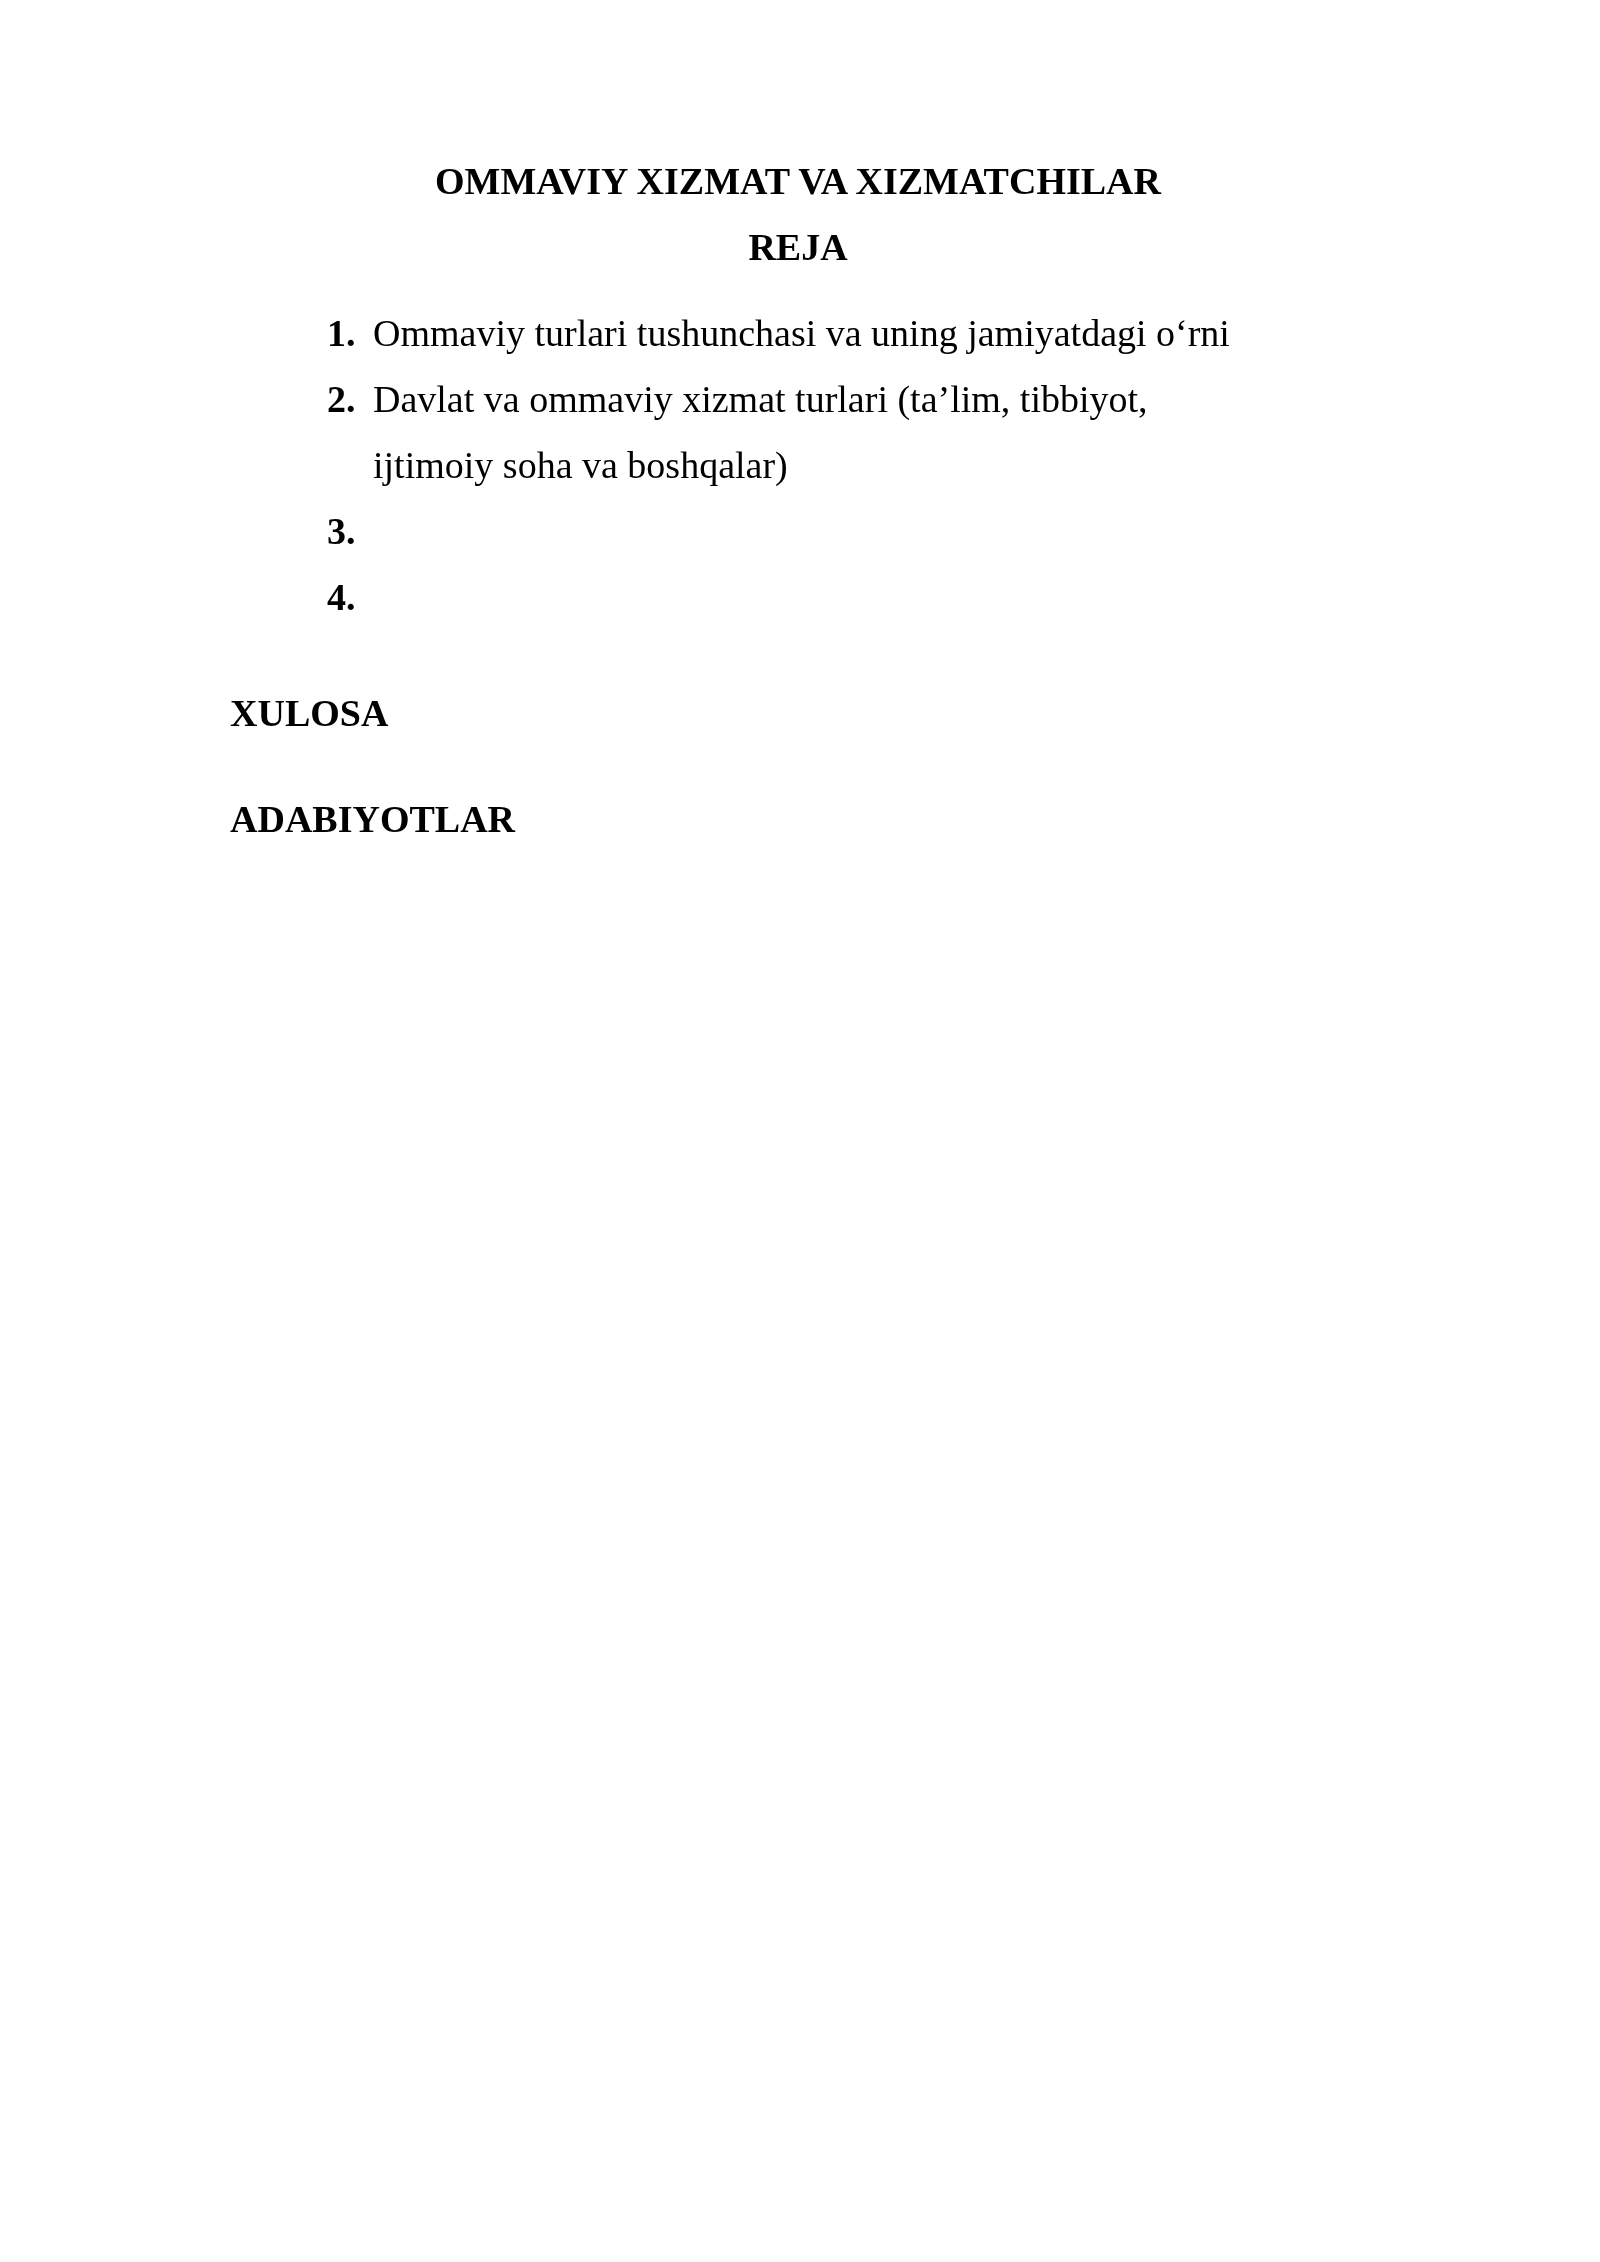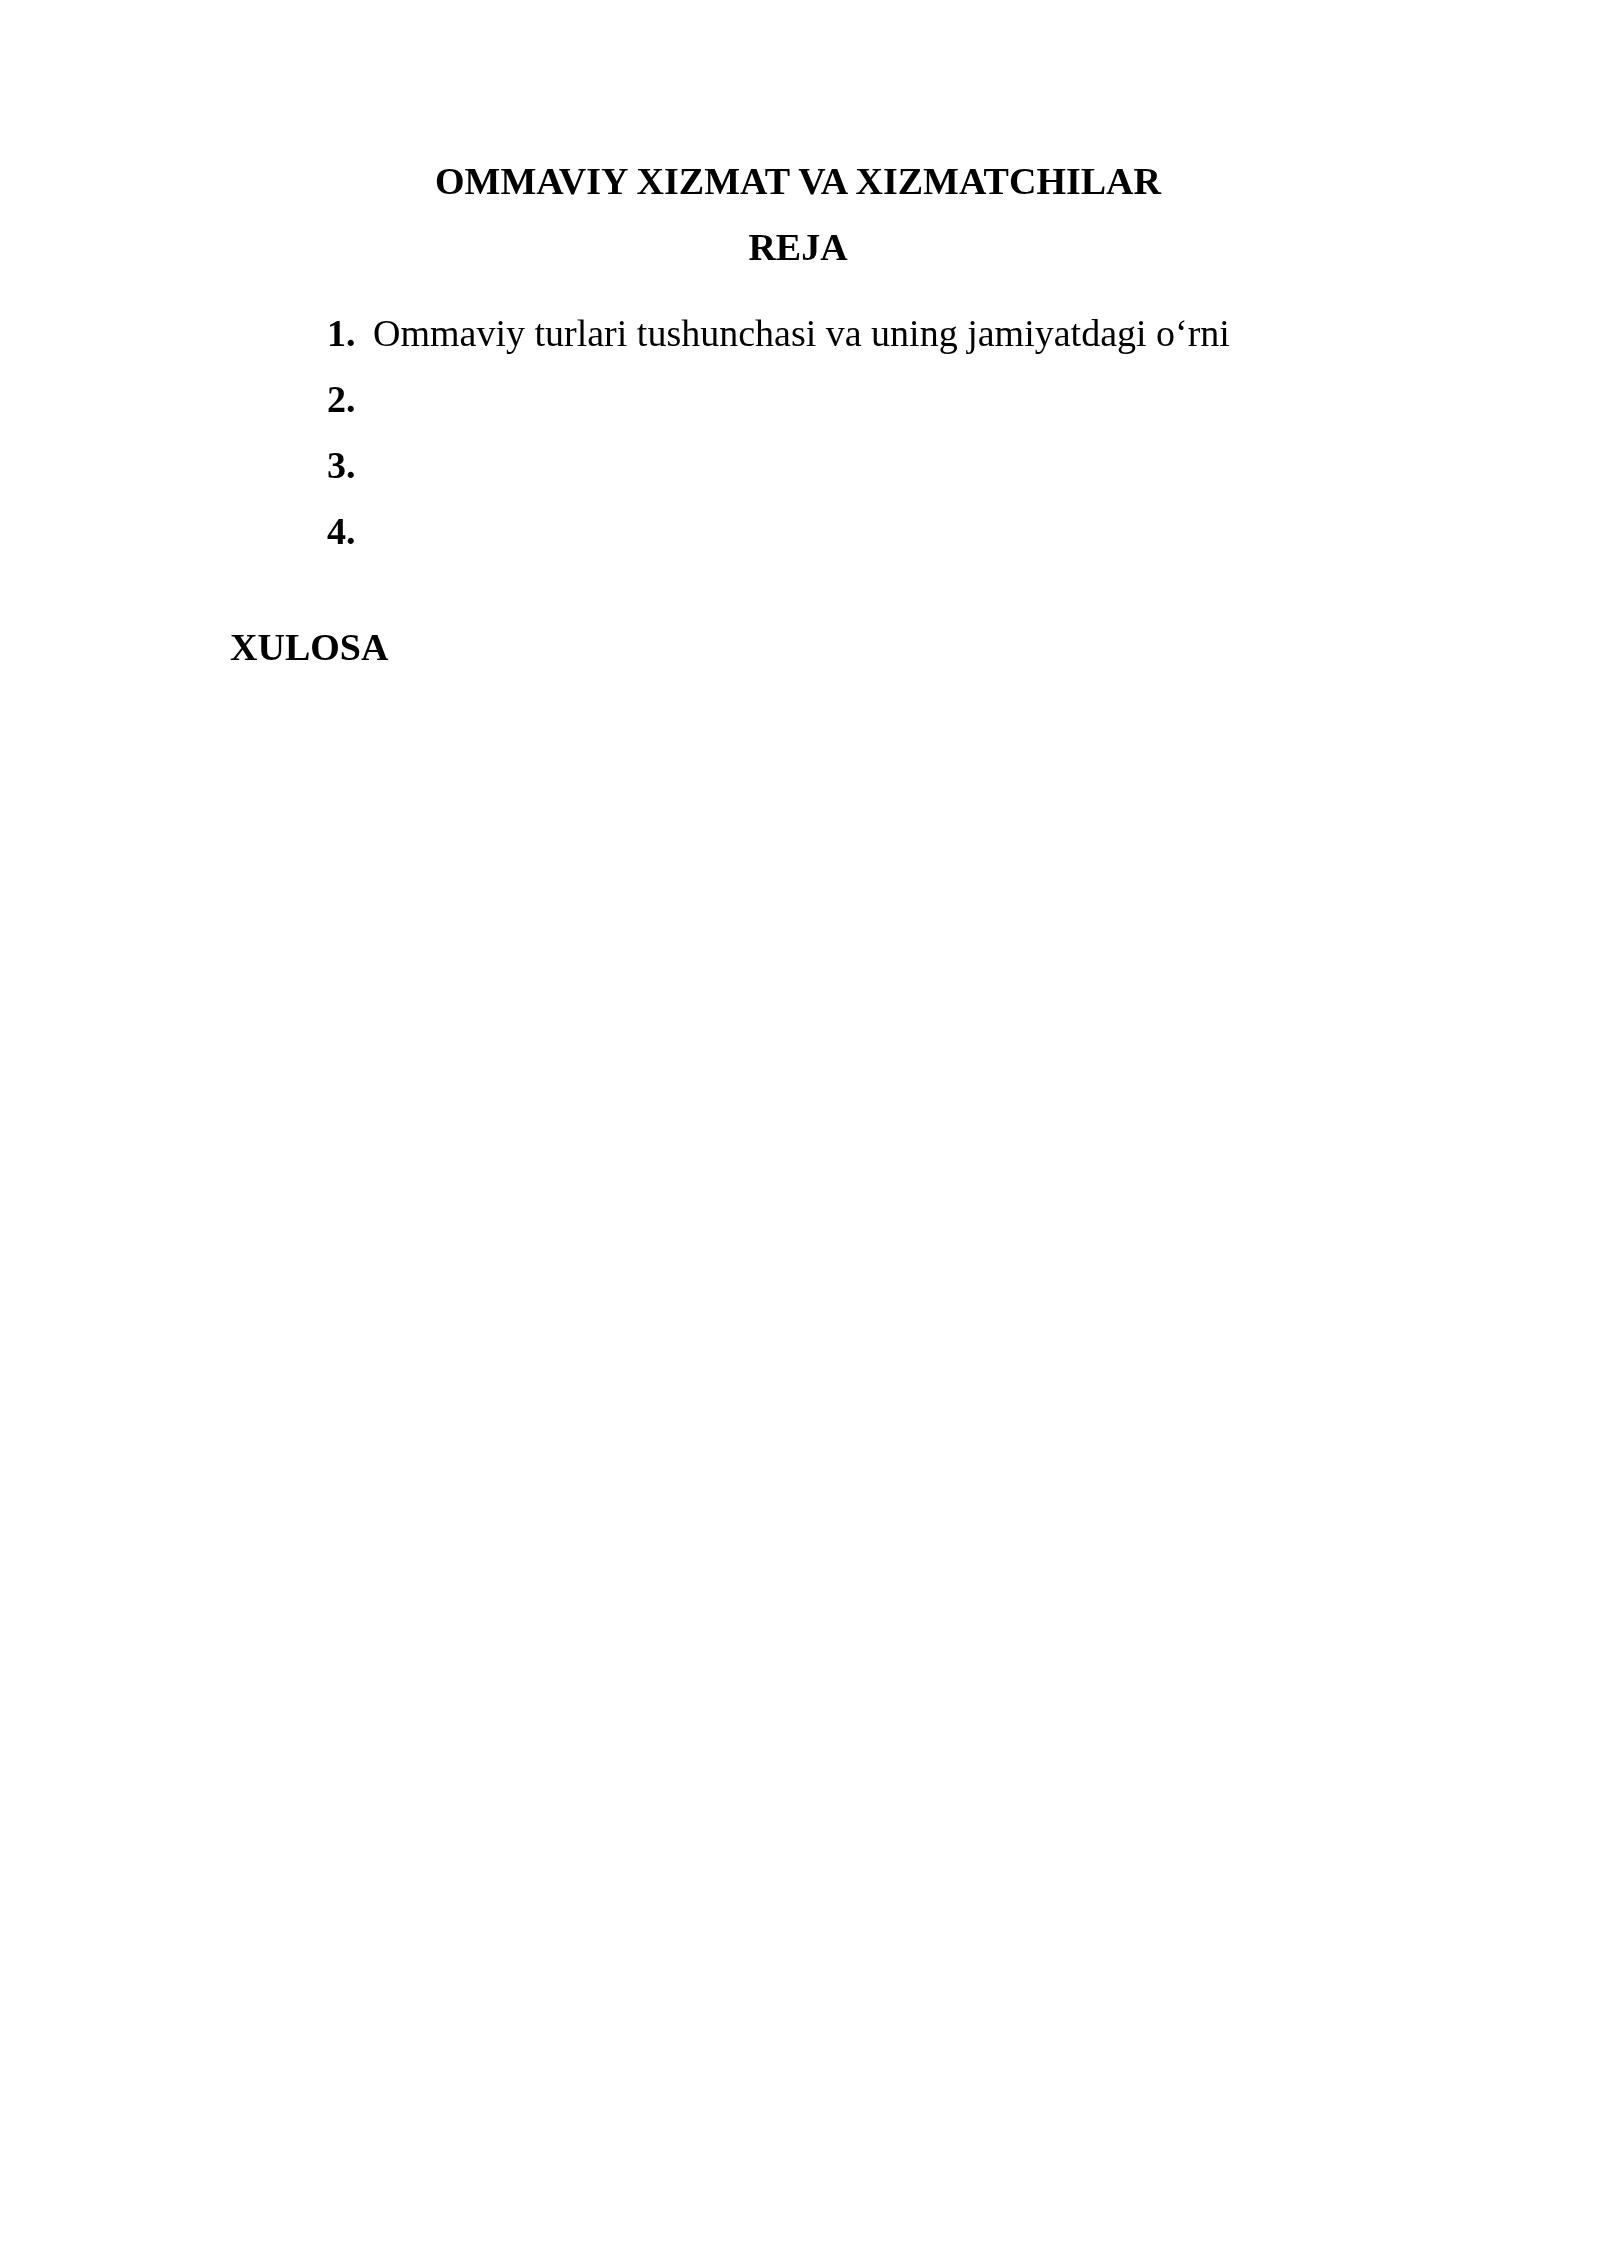--- a/index.html
+++ b/index.html
@@ -68,25 +68,27 @@
   <div class="centered-block doc-subtitle">REJA</div>
 
 
   <ol class="plan-list">
     <li class="plan-item">
       <span class="num">1.</span>
       <span class="txt">Ommaviy turlari tushunchasi va uning jamiyatdagi o‘rni</span>
     </li>
     <li class="plan-item">
       <span class="num">2.</span>
+      <span class="txt">Davlat va ommaviy xizmat turlari (ta’lim, tibbiyot, ijtimoiy soha va boshqalar)</span>
     </li>
     <li class="plan-item">
       <span class="num">3.</span>
     </li>
     <li class="plan-item">
       <span class="num">4.</span>
     </li>
   </ol>
 
   <div class="section-heading h-xulosa">XULOSA</div>
 
+  <div class="section-heading h-adabiyotlar">ADABIYOTLAR</div>
 
 </div>
 
 </body></html>

